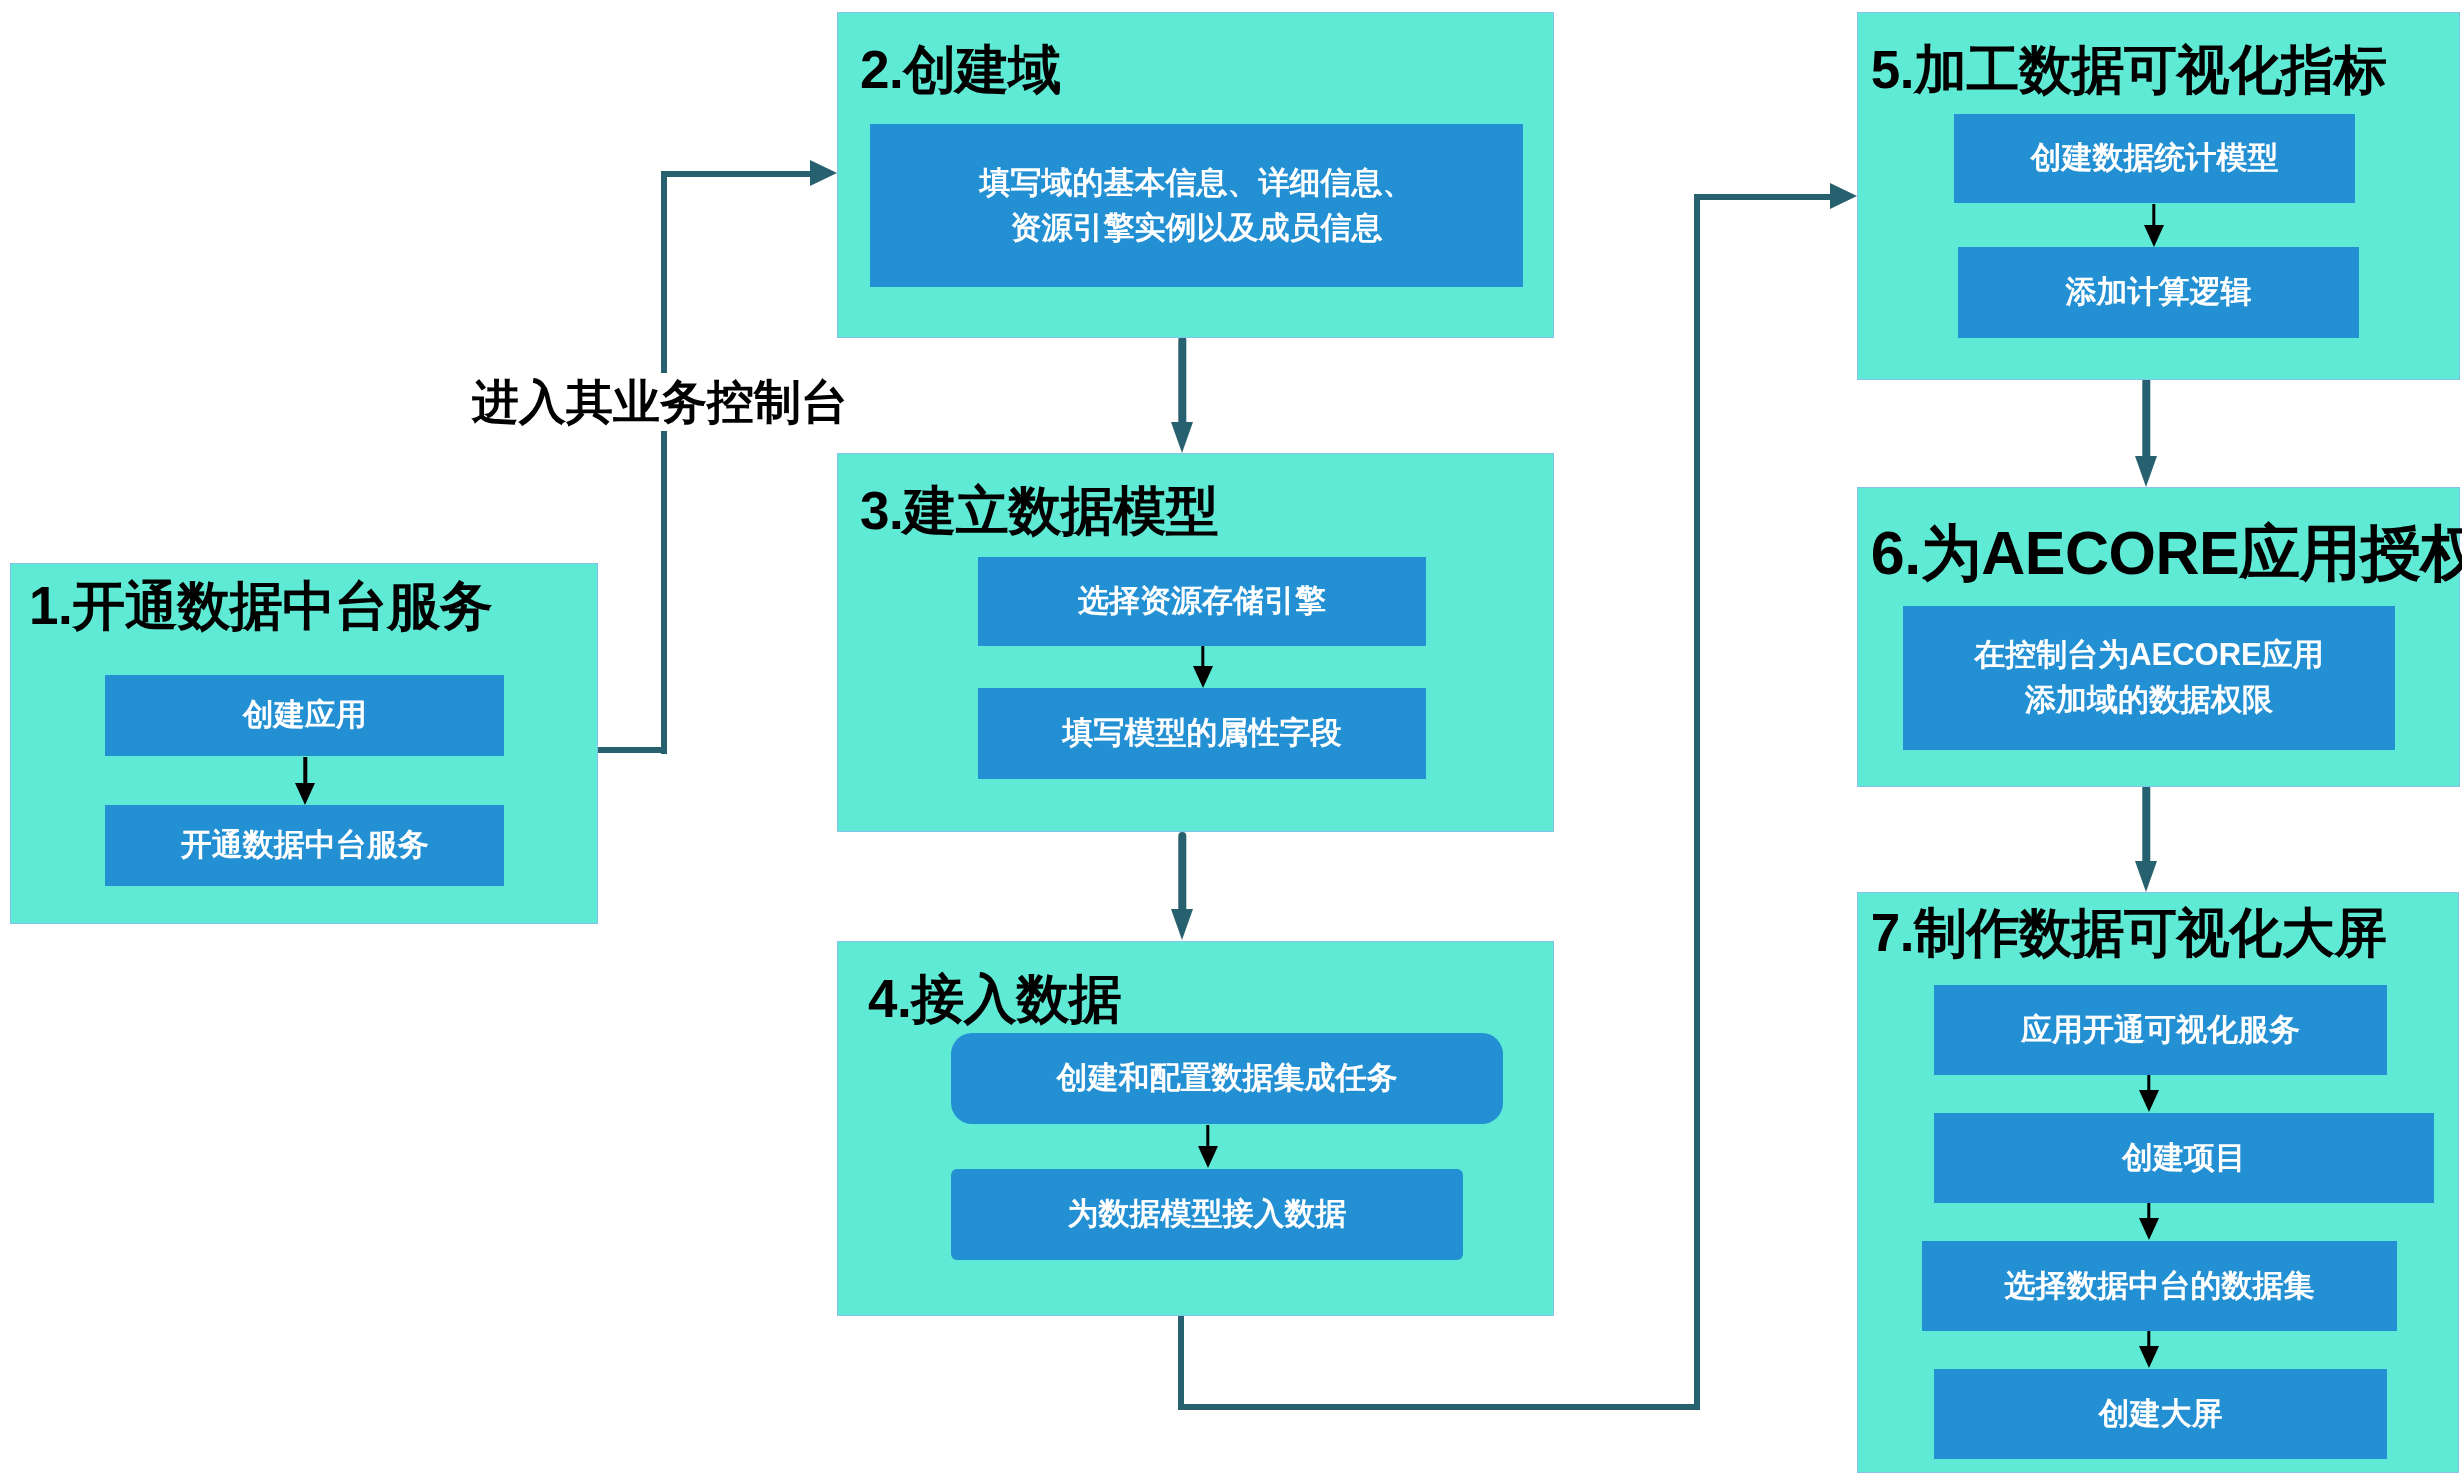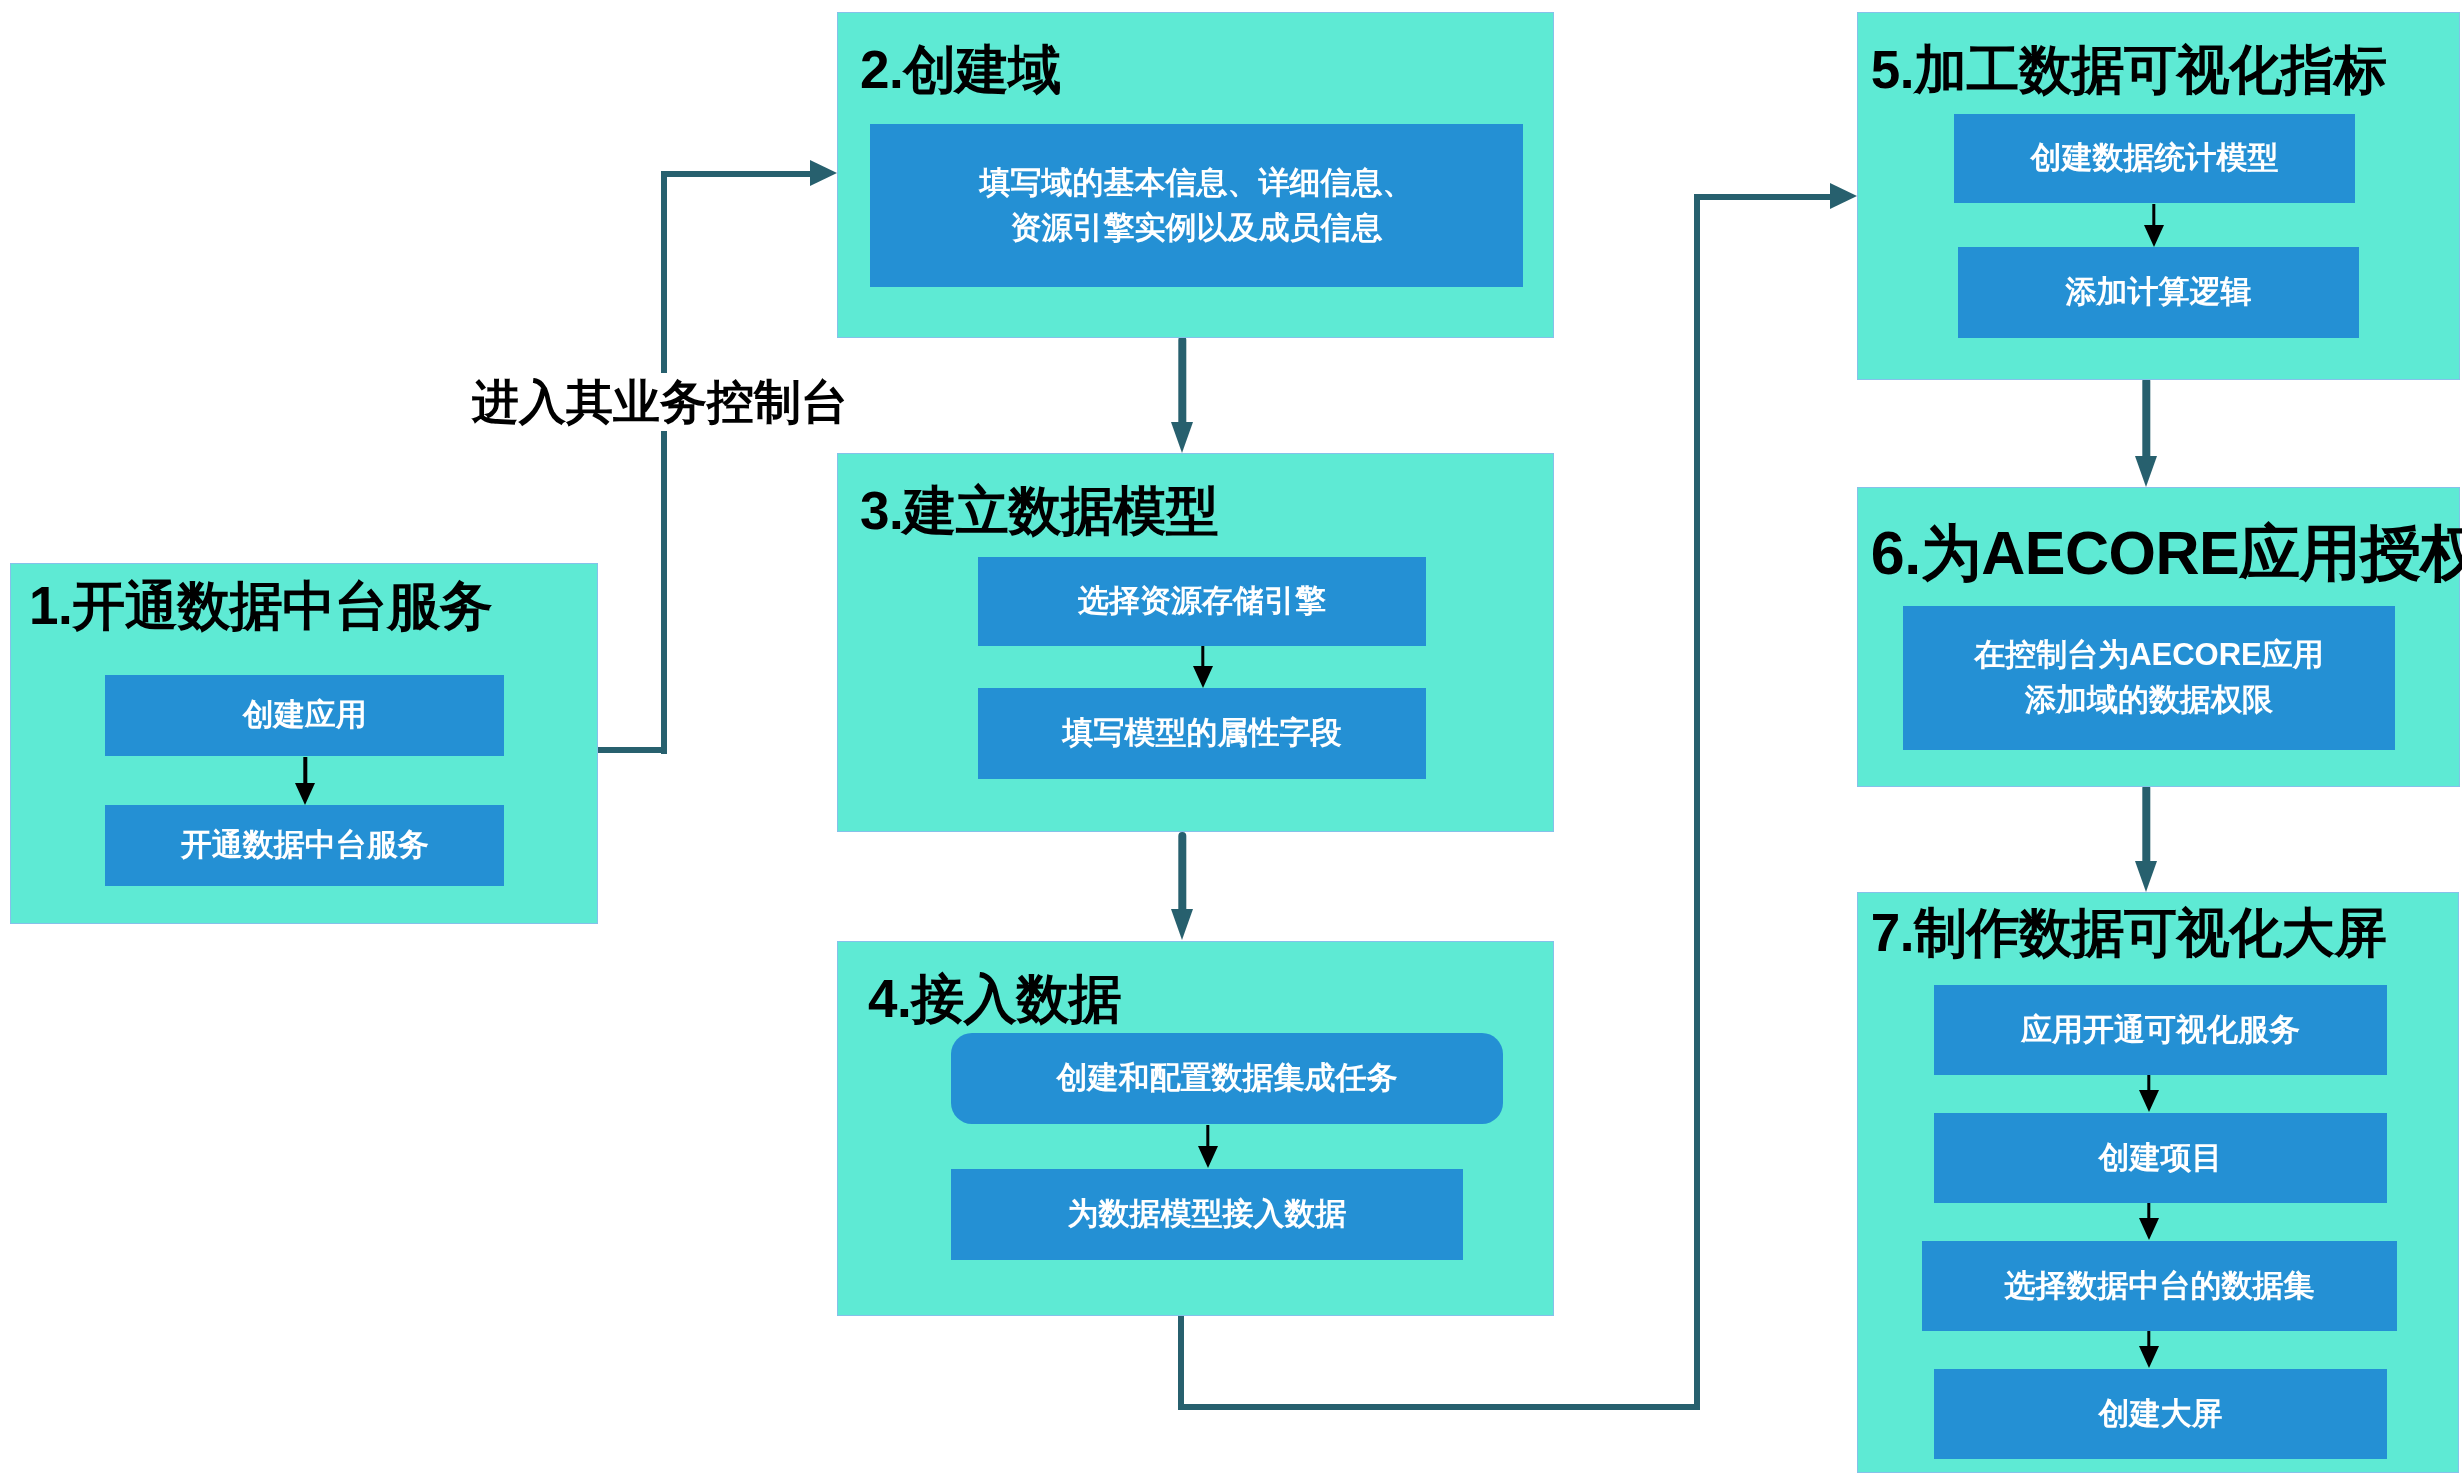--- a/index.html
+++ b/index.html
@@ -41,26 +41,26 @@
     font-weight:700;font-size:31px;line-height:1.45;
     display:flex;flex-direction:column;align-items:center;justify-content:center;
     text-align:center;white-space:nowrap;box-sizing:border-box;
   }
   #g1s1{left:94px;top:111px;width:399px;height:81px;}
   #g1s2{left:94px;top:241px;width:399px;height:81px;}
   #g2s1{left:32px;top:111px;width:653px;height:163px;}
   #g3s1{left:140px;top:103px;width:448px;height:89px;}
   #g3s2{left:140px;top:234px;width:448px;height:91px;}
   #g4s1{left:113px;top:91px;width:552px;height:91px;border-radius:21px;}
-  #g4s2{left:113px;top:227px;width:512px;height:91px;}
+  #g4s2{left:113px;top:227px;width:512px;height:91px;border-radius:6px;}
   #g5s1{left:96px;top:101px;width:401px;height:89px;}
   #g5s2{left:100px;top:234px;width:401px;height:91px;}
   #g6s1{left:45px;top:118px;width:492px;height:144px;}
   #g7s1{left:76px;top:92px;width:453px;height:90px;}
-  #g7s2{left:76px;top:220px;width:453px;height:90px;text-align:center;}
+  #g7s2{left:76px;top:220px;width:500px;height:90px;text-align:center;}
   #g7s3{left:64px;top:348px;width:475px;height:90px;}
   #g7s4{left:76px;top:476px;width:453px;height:90px;}
   
   .barrow{position:absolute;width:21.7px;}
   .barrow .stem{position:absolute;left:50%;transform:translateX(-50%);top:0;bottom:21px;width:3.4px;background:var(--ink);}
   .barrow .bhead{position:absolute;bottom:0;left:50%;transform:translateX(-50%);width:0;height:0;
     border-left:10.3px solid transparent;border-right:10.3px solid transparent;border-top:22px solid var(--ink);}
   #g1a1{left:283px;top:193px;height:48px;}
   #g3a1{left:354px;top:192px;height:42px;}
   #g4a1{left:359px;top:183px;height:43px;}

